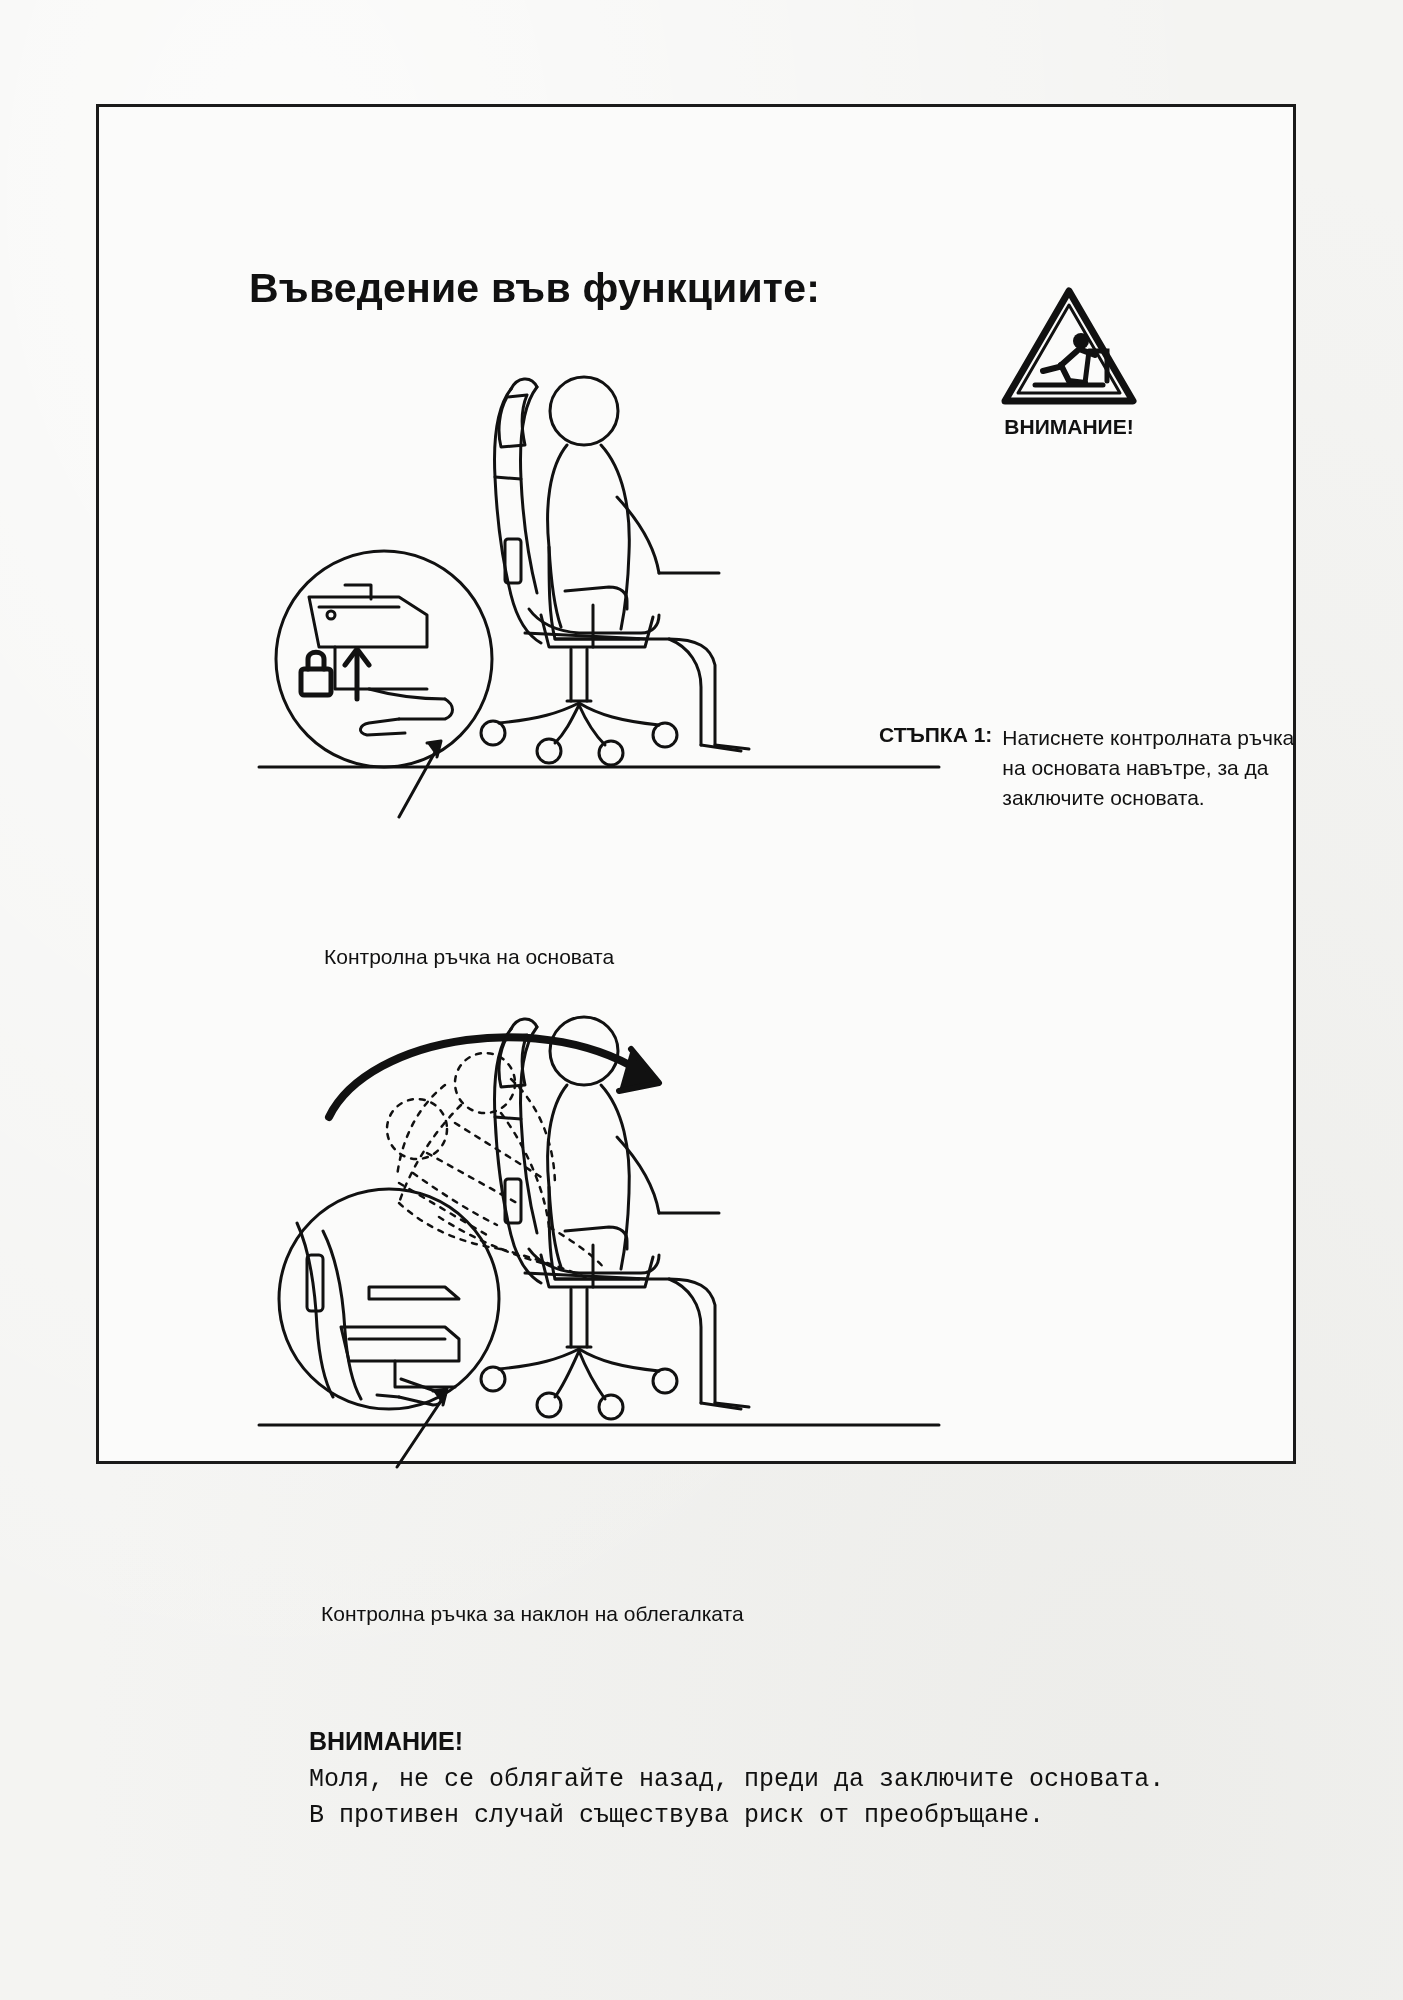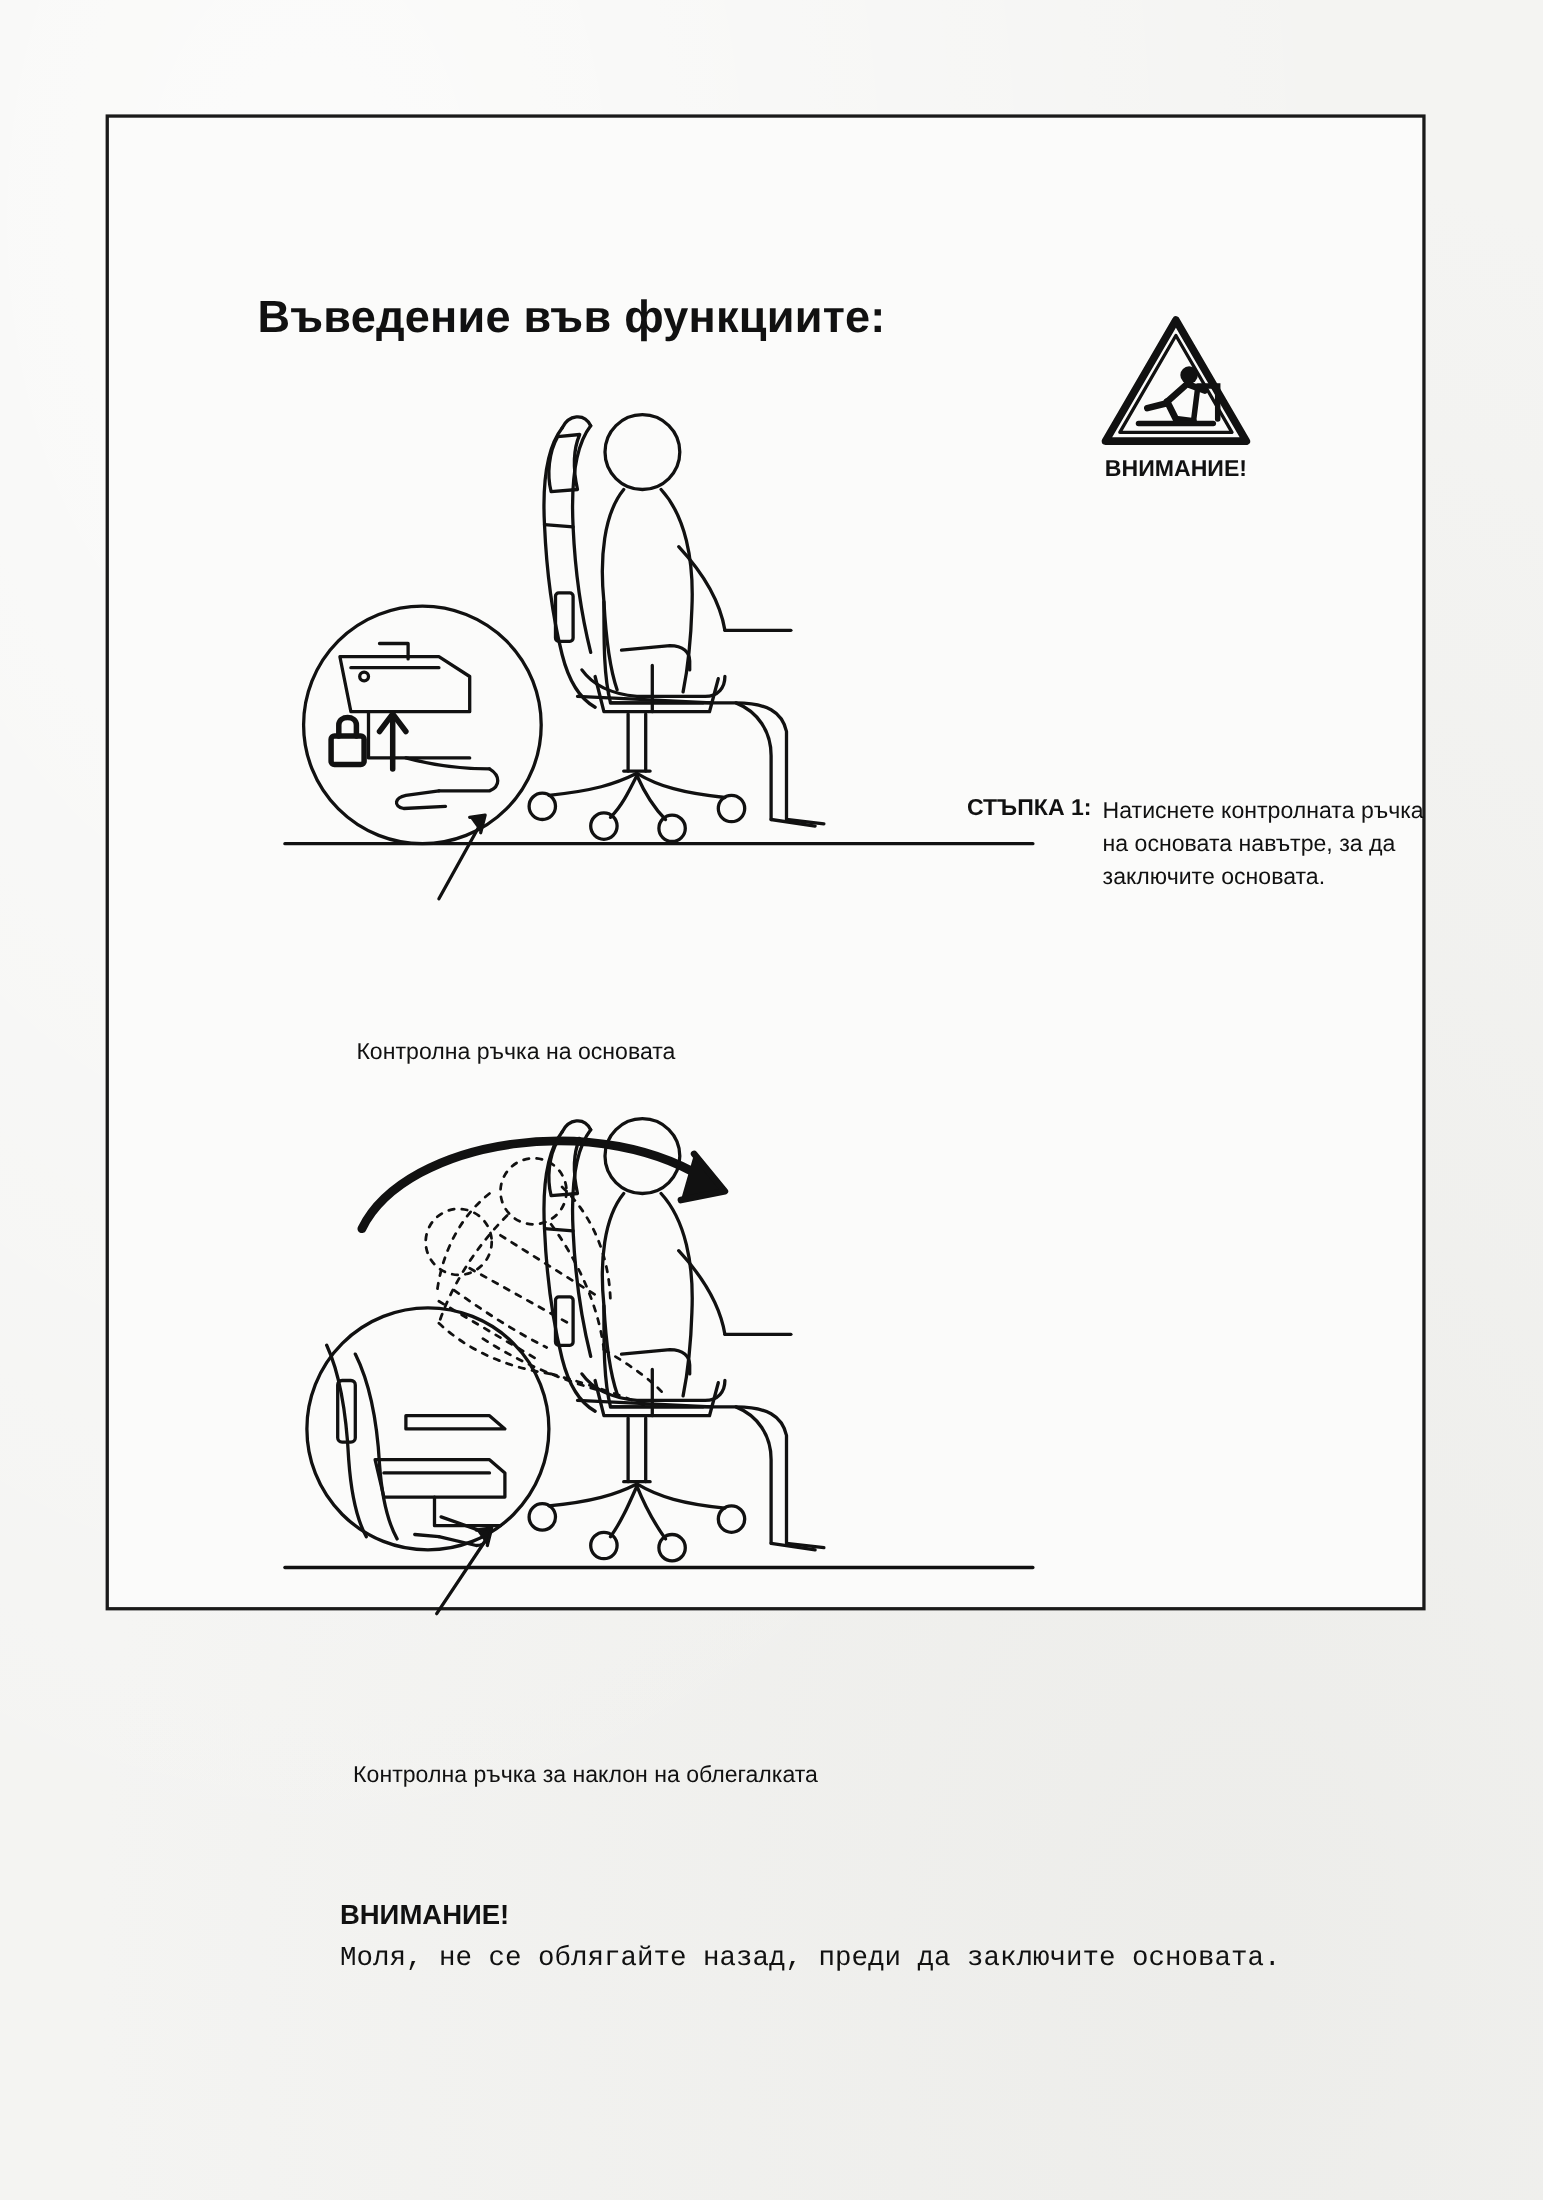--- a/index.html
+++ b/index.html
@@ -36,21 +36,21 @@
     left: 96px;
     top: 104px;
     width: 1200px;
     height: 1360px;
     border: 3px solid #1a1a1a;
     background: #fbfbfa;
     box-sizing: border-box;
   }
   .title {
     position: absolute;
-    left: 135px;
+    left: 150px;
     top: 158px;
     font-size: 41px;
     font-weight: bold;
     color: #111;
     letter-spacing: 0.2px;
   }
   
   .warn-block {
     position: absolute;
     left: 840px;
@@ -310,16 +310,17 @@
         </g>
       </svg>
     </div>
 
 
     <div class="caption caption-2">Контролна ръчка за наклон на облегалката</div>
 
     <div class="notice">
       <div class="notice-title">ВНИМАНИЕ!</div>
       <div class="notice-line">Моля, не се облягайте назад, преди да заключите основата.</div>
+      <div class="notice-line">В противен случай съществува риск от преобръщане.</div>
     </div>
 
   </div>
 </div>
 
 </body></html>

